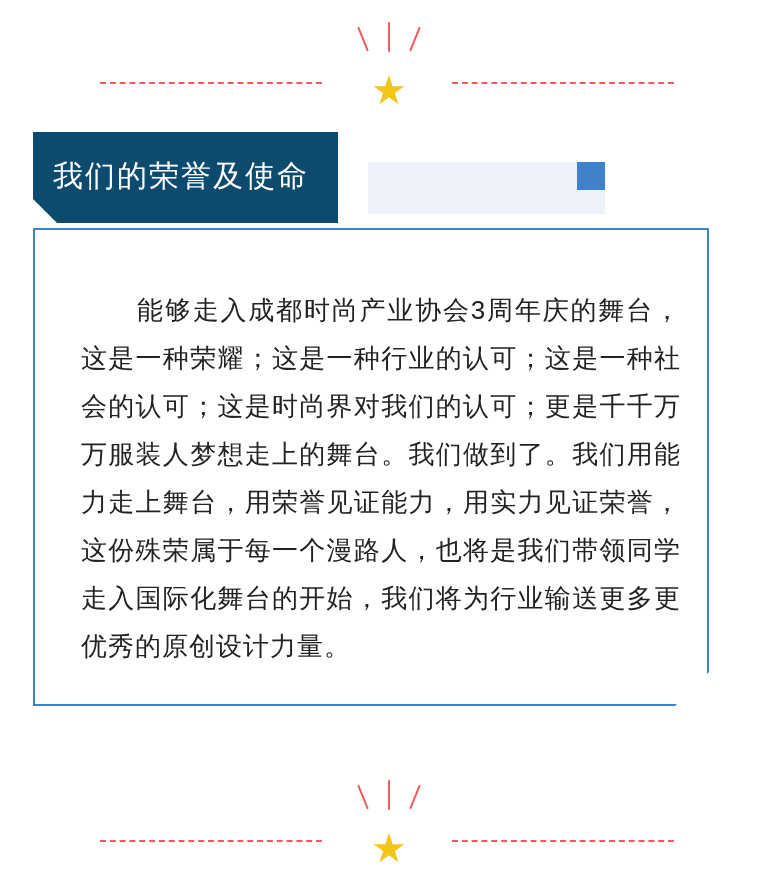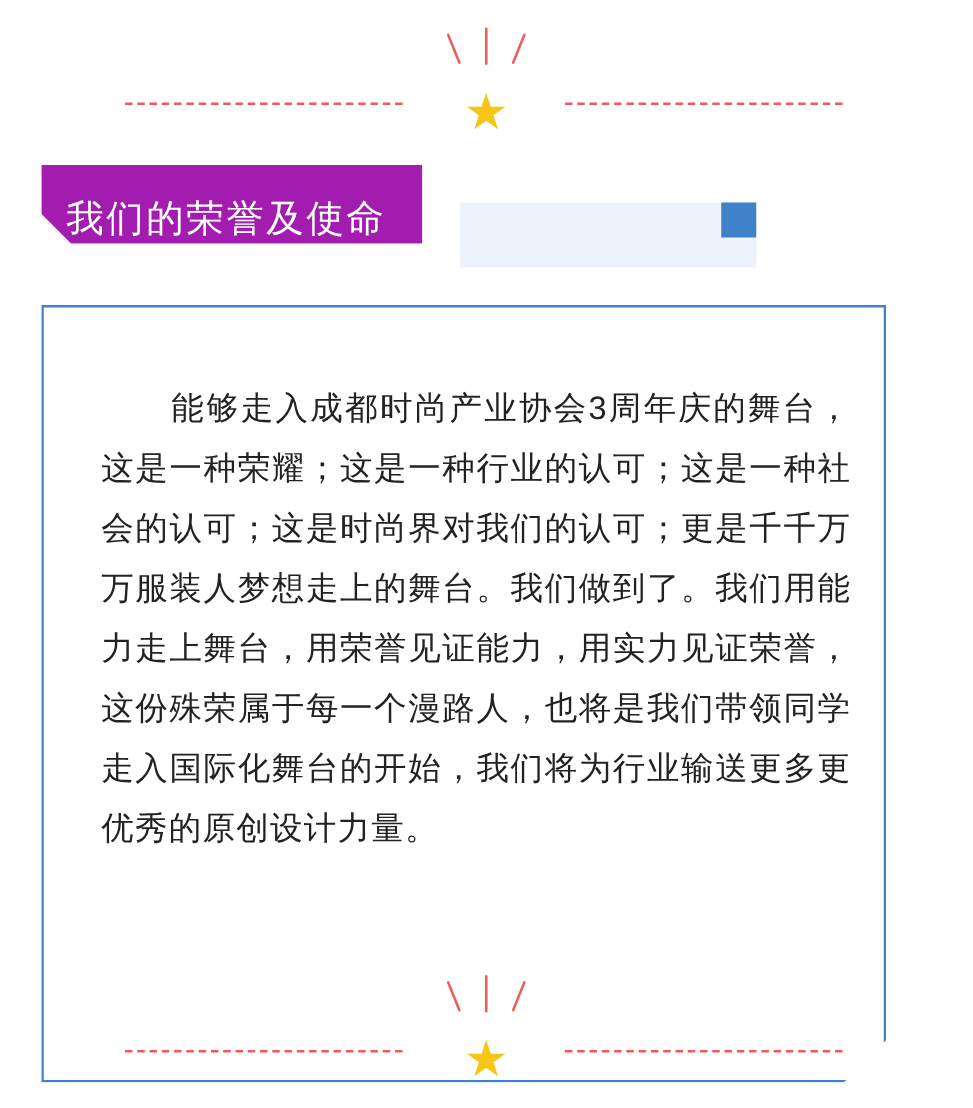--- a/index.html
+++ b/index.html
@@ -70,22 +70,22 @@
     left: 33px;
     top: 132px;
     width: 712px;
     height: 90px;
   }
   .heading-tag {
     position: absolute;
     left: 0;
     top: 0;
     width: 305px;
-    height: 63px;
-    background: #a21caf;
+    height: 91px;
+    background: #0c4a6e;
     color: #ffffff;
     font-size: 30px;
     letter-spacing: 2px;
     line-height: 87px;
     padding-left: 20px;
     box-sizing: border-box;
     clip-path: polygon(0 0, 100% 0, 100% 100%, 24px 100%, 0 calc(100% - 24px));
   }
   .heading-bar {
     position: absolute;
@@ -101,23 +101,23 @@
     top: 30px;
     width: 28px;
     height: 28px;
     background: #4082c9;
   }
 
   
   .card {
     position: absolute;
     left: 33px;
-    top: 244px;
+    top: 228px;
     width: 676px;
-    height: 622px;
+    height: 478px;
     border: 2px solid #4082c9;
     box-sizing: border-box;
     clip-path: polygon(0 0, 100% 0, 100% calc(100% - 34px), calc(100% - 34px) 100%, 0 100%);
     padding-left: 28px;
   }
   .card-text {
     position: absolute;
     left: 46px;
     top: 56px;
     width: 600px;

